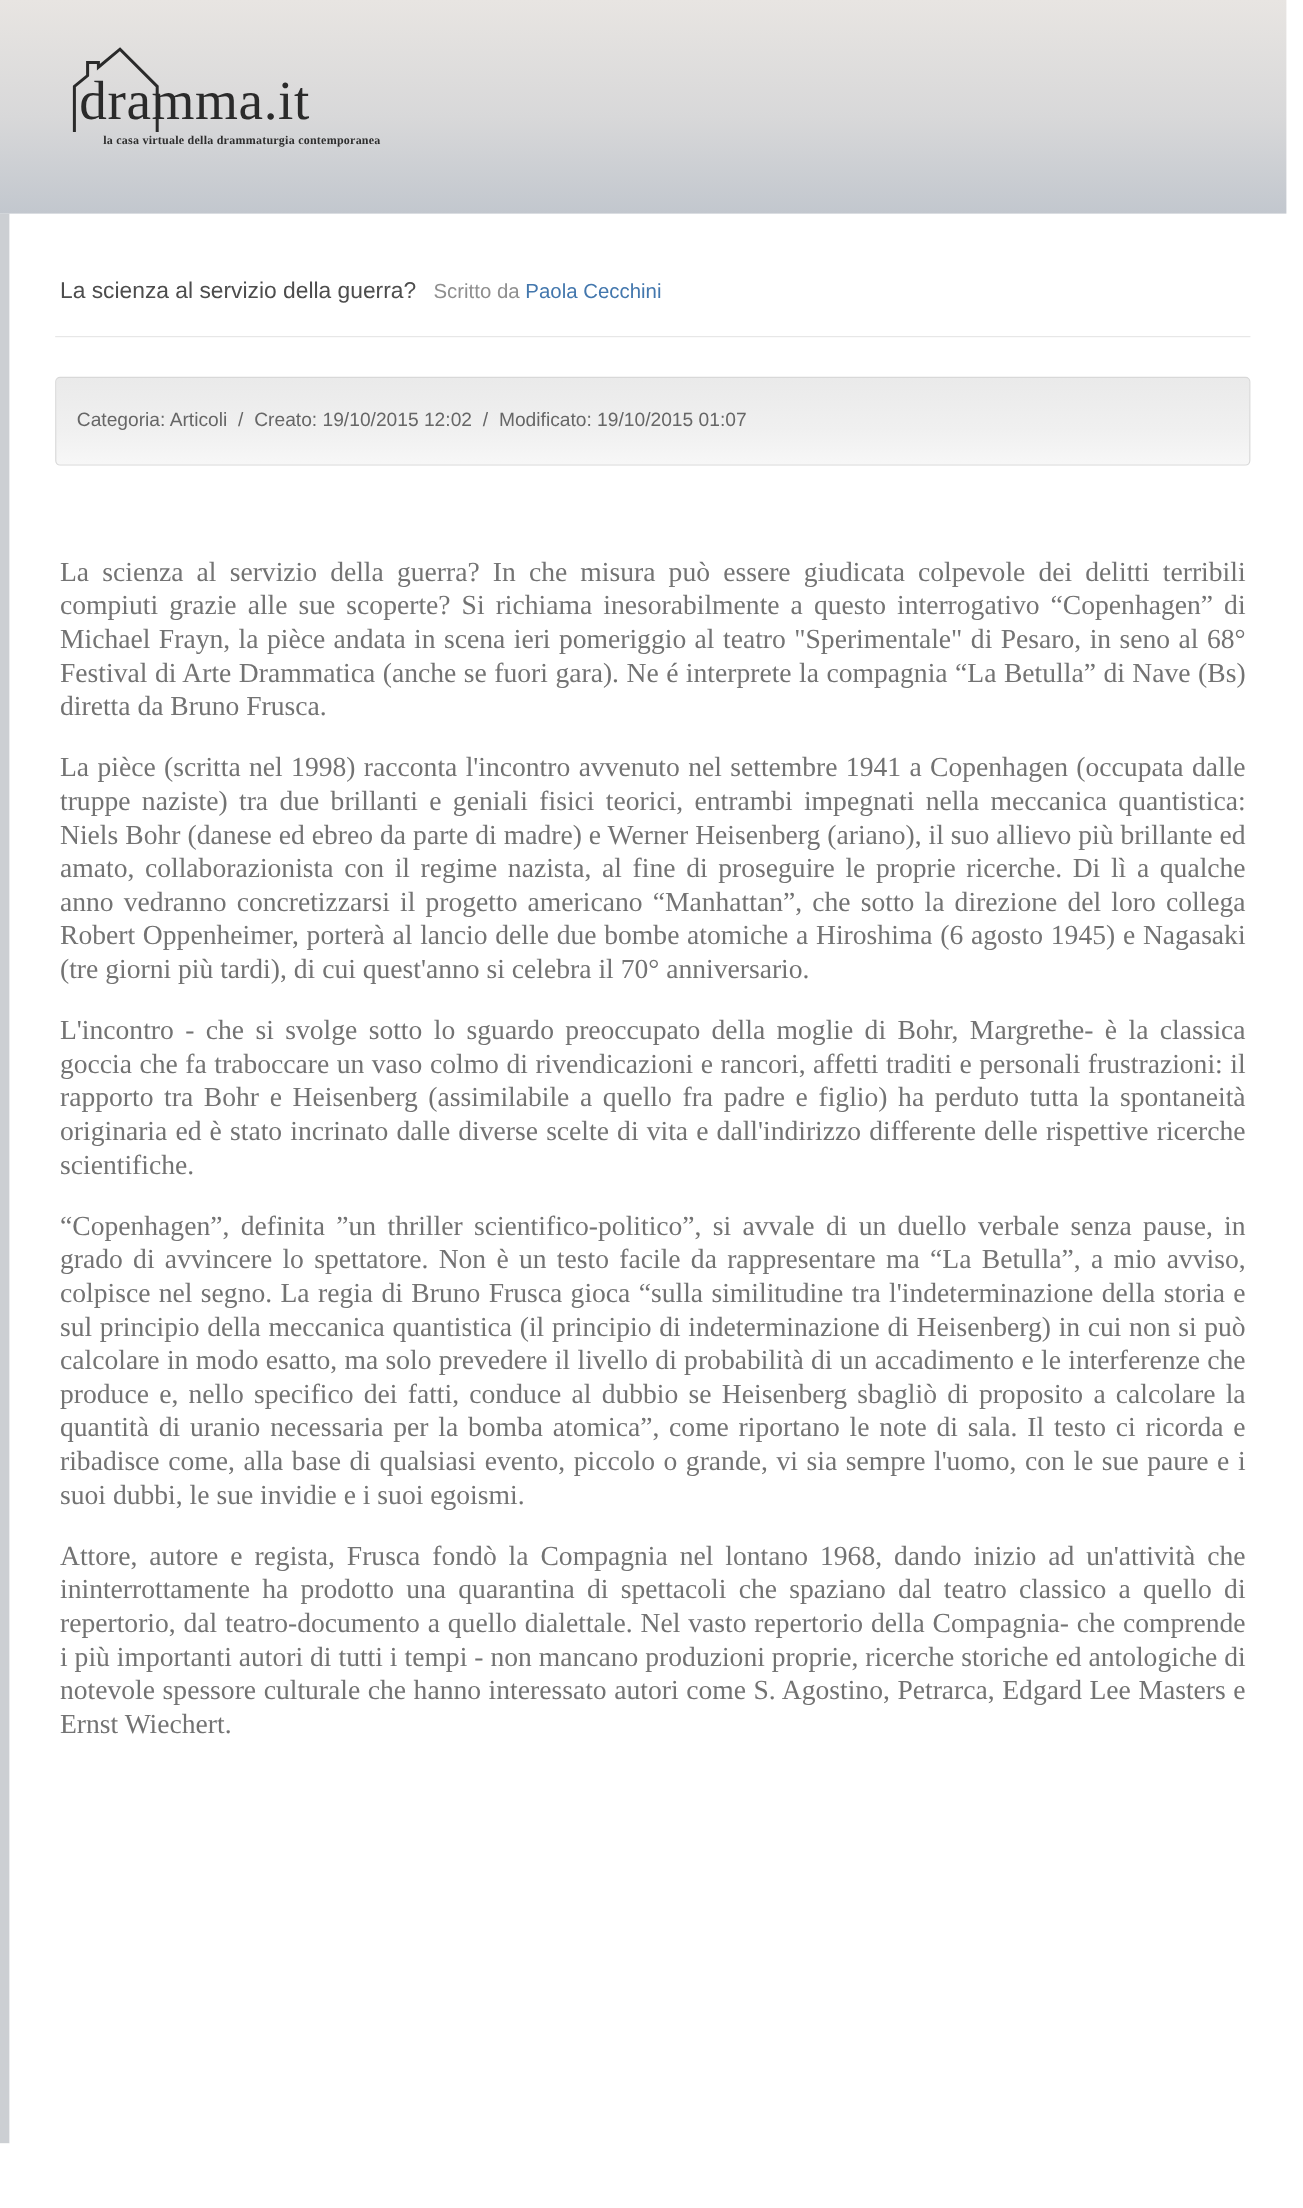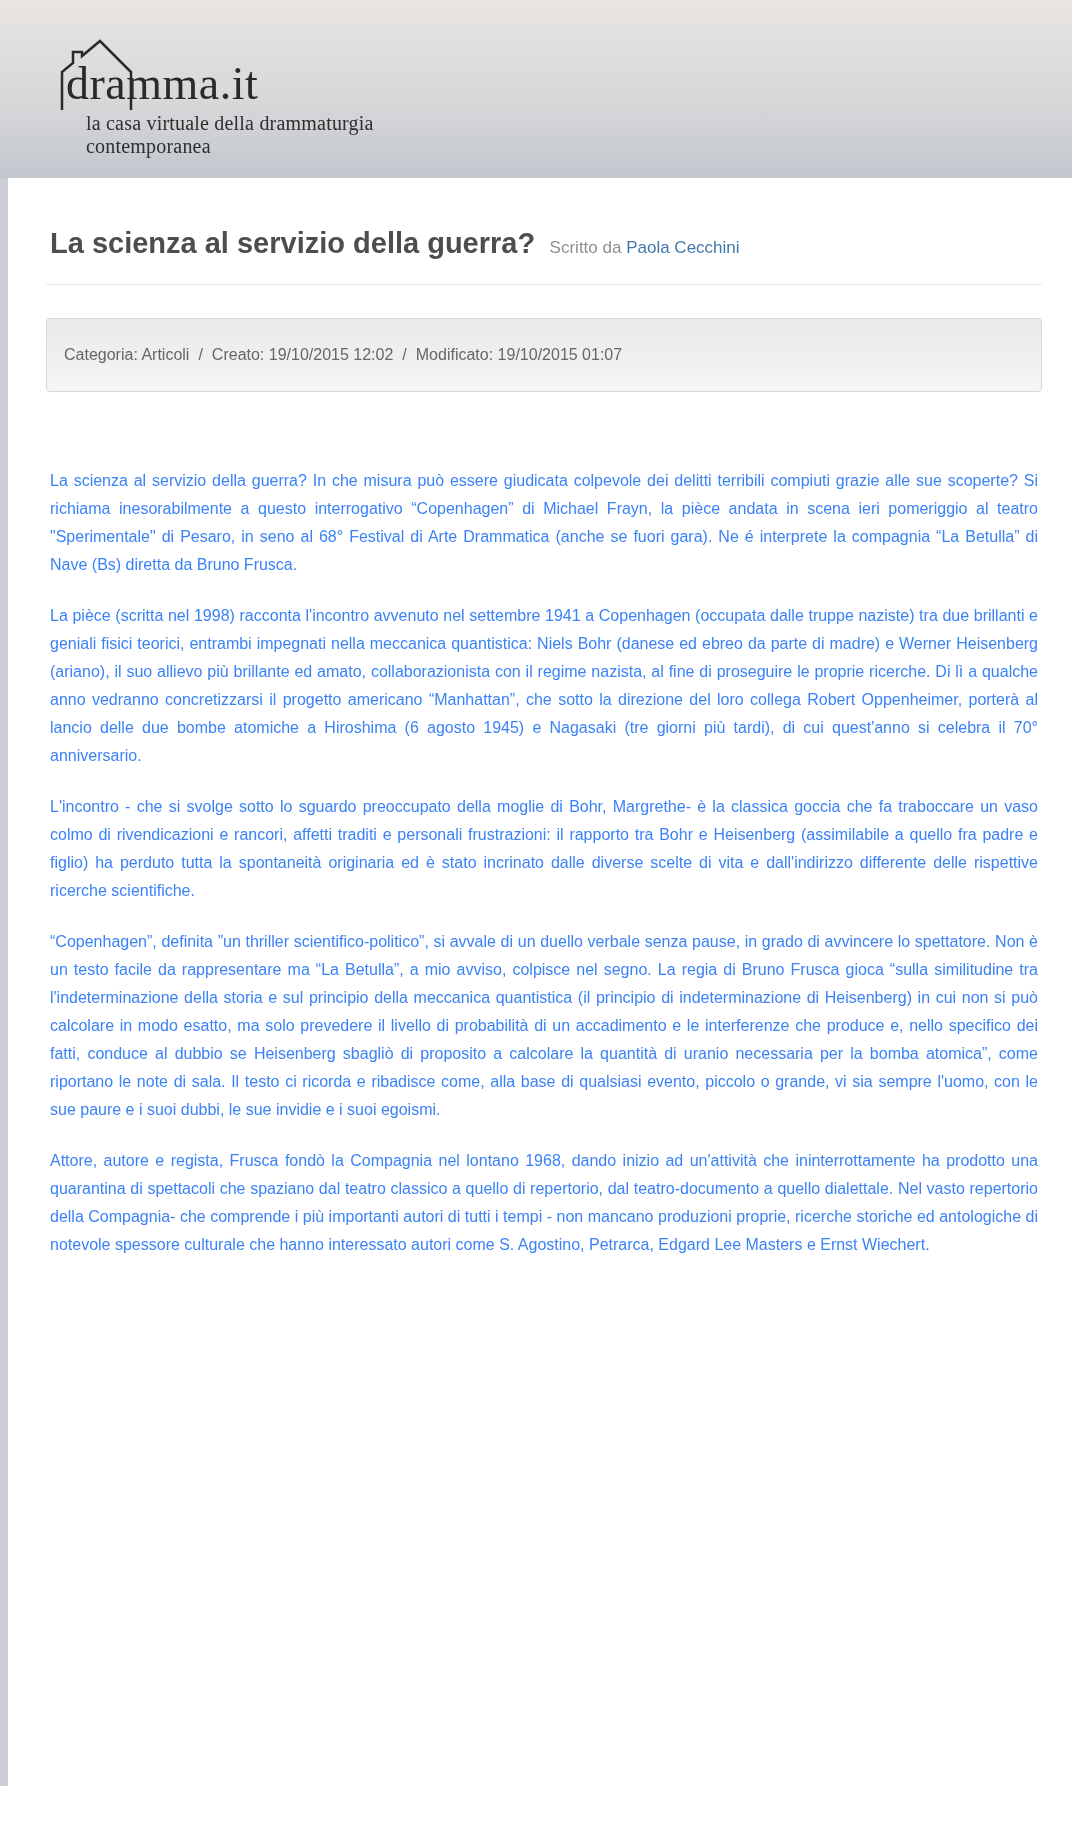--- a/index.html
+++ b/index.html
@@ -18,21 +18,21 @@
   .logo-link{display:block;position:absolute;left:0;top:0;width:420px;height:150px;text-decoration:none;cursor:pointer;}
   .house-svg{position:absolute;left:58px;top:36px;}
   .logo-text{
     position:absolute;left:66px;top:60px;
     font-family:"Liberation Serif","DejaVu Serif",serif;
     font-size:46px;line-height:48px;color:#2a2a2a;letter-spacing:0.5px;
   }
   .logo-tagline{
     position:absolute;left:86px;top:112px;
     font-family:"Liberation Serif","DejaVu Serif",serif;
-    font-weight:normal;font-size:20px;color:#2e2e2e;letter-spacing:0.2px;
+    font-weight:bold;font-size:10px;color:#2e2e2e;letter-spacing:0.2px;
   }
 
   
   .navbar{
     height:54px;background:#1e4973;
     display:flex;align-items:center;padding-left:48px;
   }
   .navbar a{
     color:#ffffff;font-weight:bold;font-size:16px;
     line-height:54px;padding:0 16px;text-decoration:none;cursor:pointer;
@@ -41,40 +41,41 @@
   
   .body-row{display:flex;align-items:stretch;min-height:1608px;}
   .left-strip{width:8px;background:#cccfd3;flex:0 0 8px;}
   .main{
     flex:1;background:#ffffff;
     padding:49px 30px 0 38px;box-sizing:border-box;
   }
 
   .article-header{margin-left:4px;line-height:32px;}
   .article-header h1{
-    display:inline;margin:0;font-size:29px;font-weight:bold;color:#4d4d4d;
+    display:inline;margin:0;font-size:19px;font-weight:normal;color:#4d4d4d;
   }
   .byline{font-size:17px;color:#8f8f8f;margin-left:10px;}
   .byline a{color:#4377ad;text-decoration:none;cursor:pointer;}
 
   .divider{border:0;border-top:1px solid #e7e7e7;margin:20px 0 0 0;}
 
   .meta-box{
     margin-top:33px;height:74px;box-sizing:border-box;
     background:linear-gradient(180deg,#eaeaea 0%,#f0f0f0 60%,#f7f7f7 100%);
     border:1px solid #d8d8d8;border-radius:4px;
     display:flex;align-items:center;padding-left:17px;
     font-size:16px;color:#666666;
   }
   .meta-sep{margin:0 9px;color:#666666;}
 
   .article{
     margin:75px 4px 0 4px;
-    font-size:16px;line-height:28px;color:#3b82f6;
+    font-size:23px;line-height:28px;color:#737373;
     text-align:justify;
+    font-family:Liberation Serif, serif;
   }
   .article p{margin:0 0 23px 0;}
 </style>
 </head>
 <body>
 
 <div class="page">
 
   <header class="site-header">
     <a class="logo-link">

